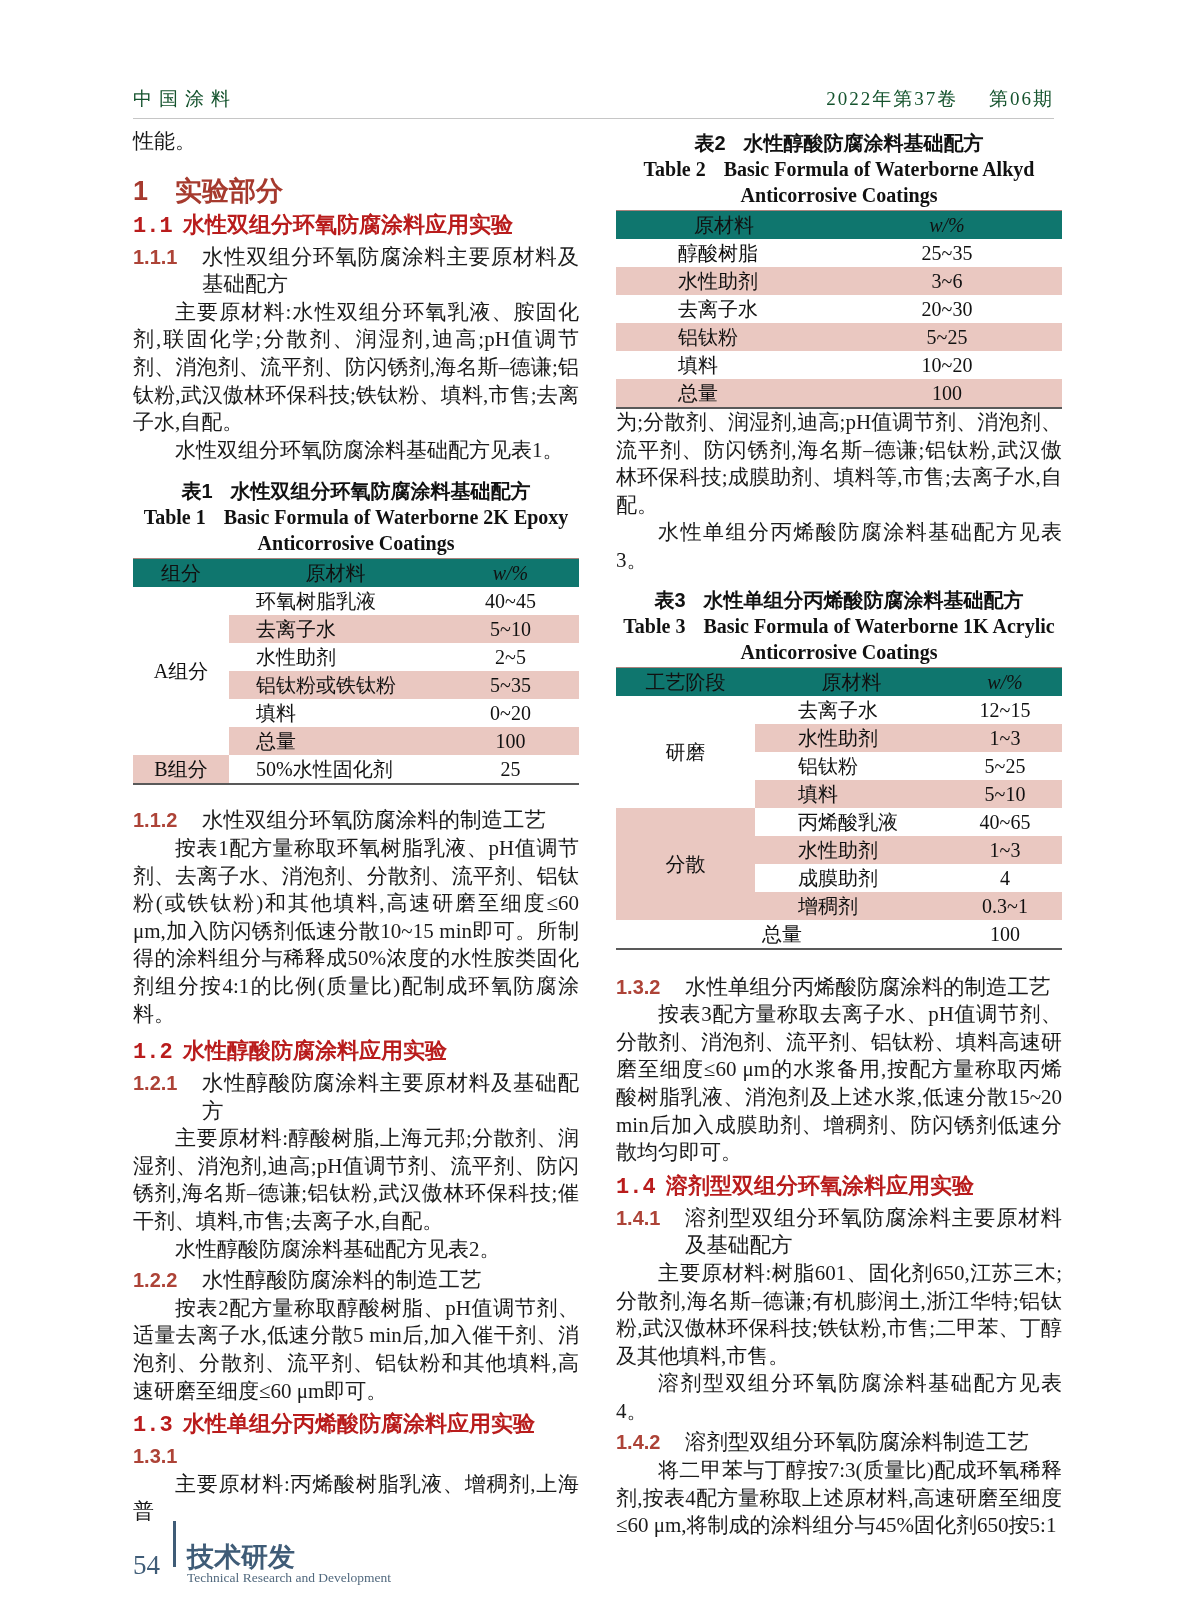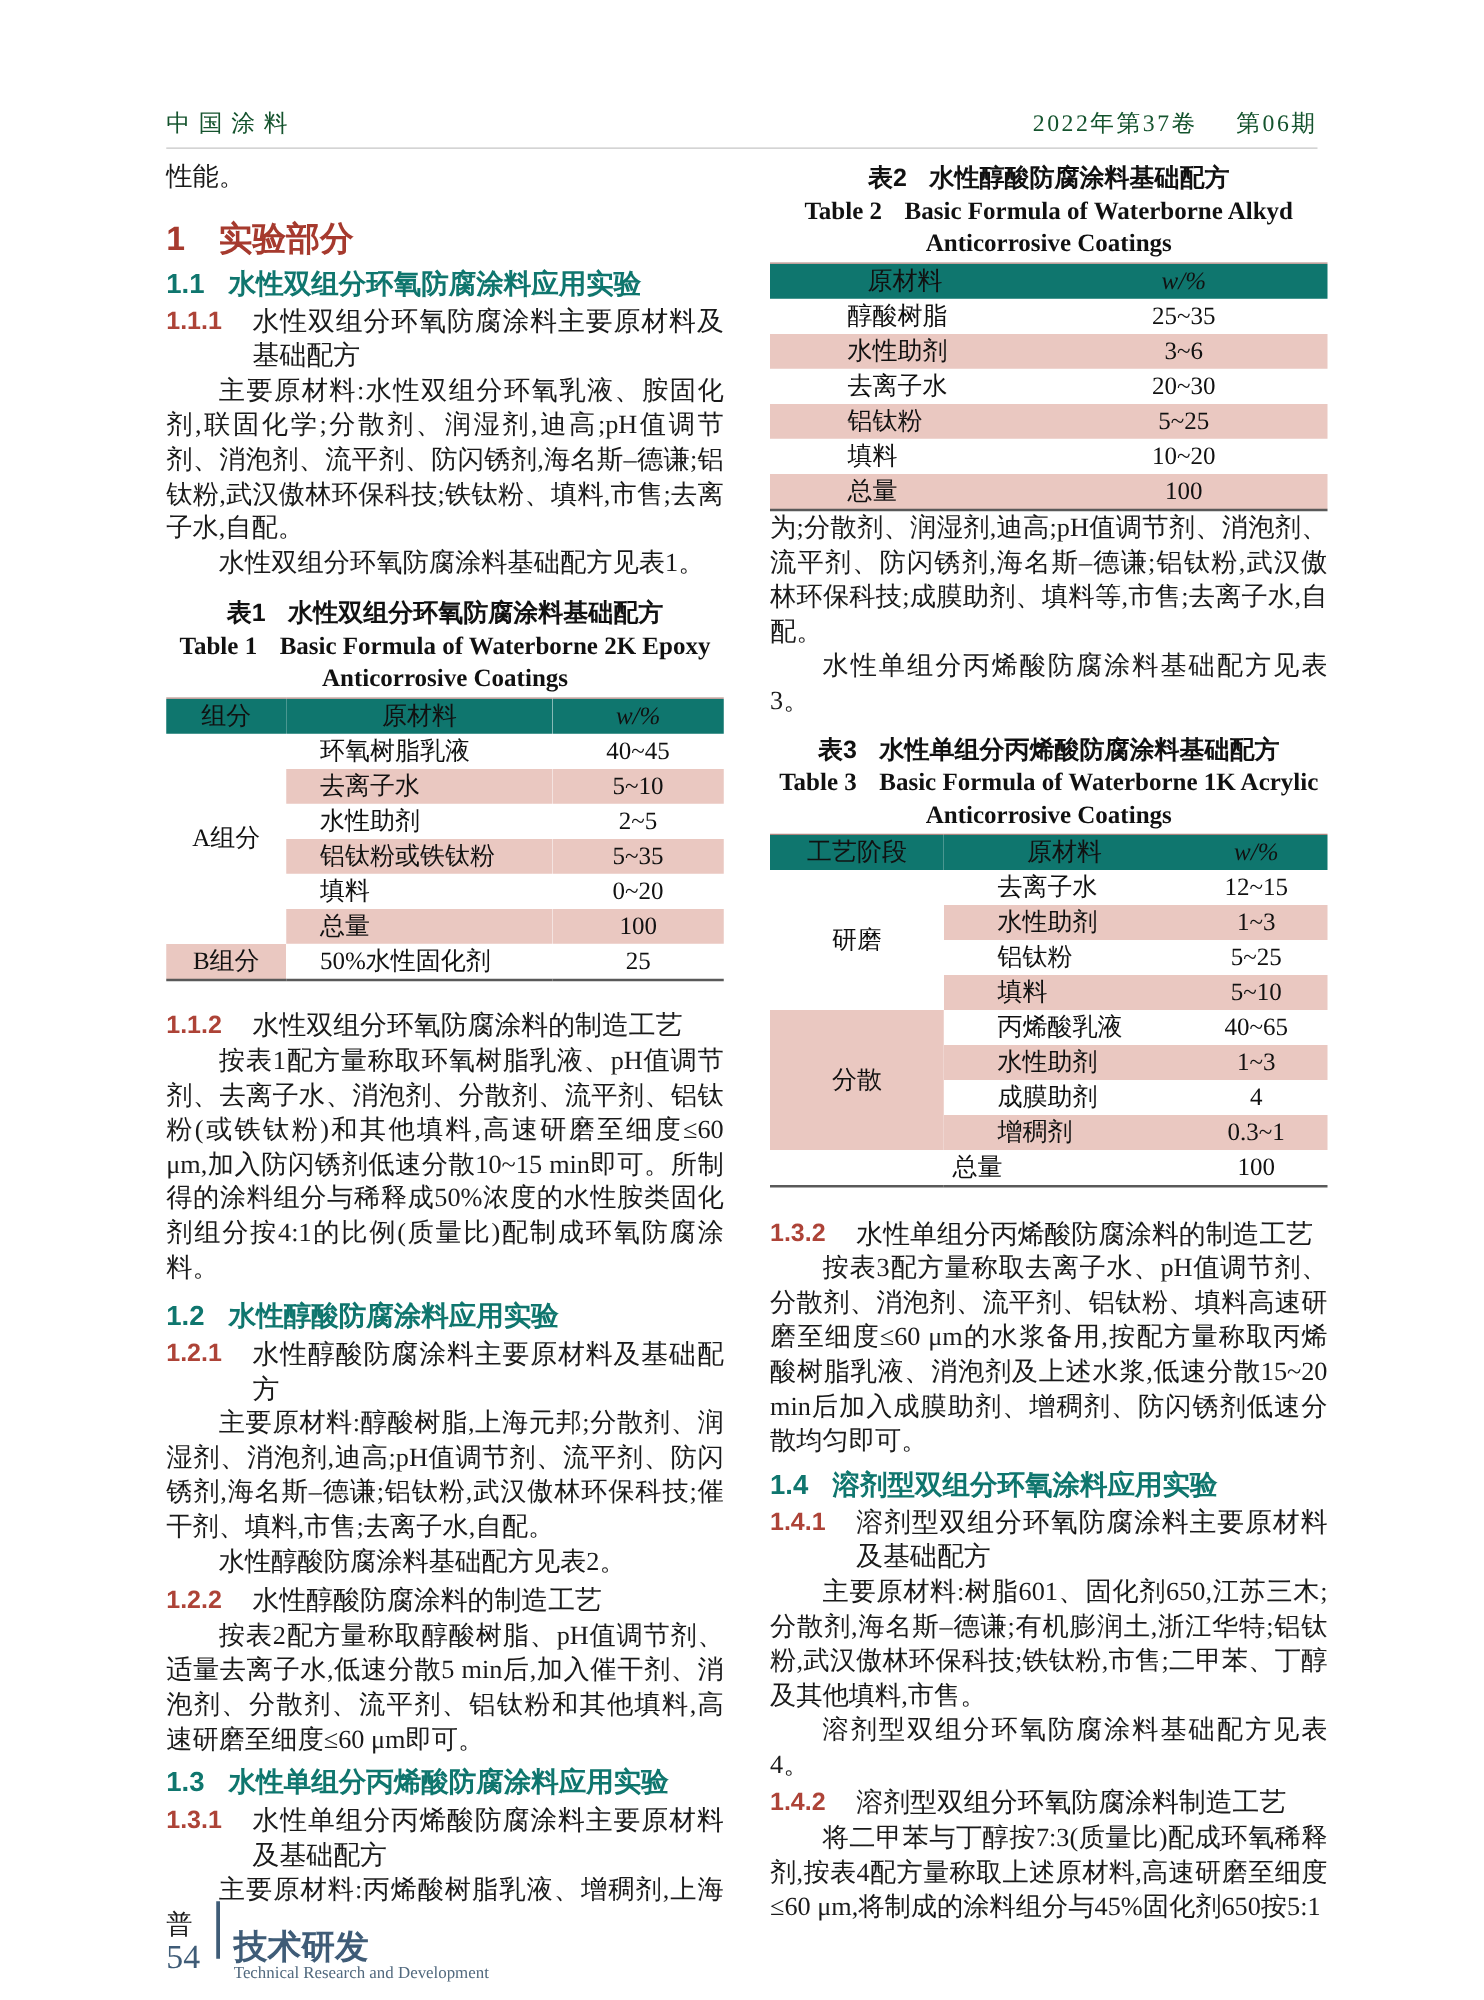--- a/index.html
+++ b/index.html
@@ -14,21 +14,21 @@
   
   .col{position:absolute;top:128px;width:446px;}
   .col-left{left:133px;}
   .col-right{left:616px;}
   p.body{margin:0;font-size:21px;line-height:27.6px;text-align:justify;text-indent:2em;}
   p.noind{text-indent:0;}
   
   .h1{display:flex;margin:20px 0 0 0;color:#a63a2e;font-family:"Liberation Sans","DejaVu Sans",sans-serif;
       font-weight:bold;font-size:27px;line-height:30px;}
   .h1 .num{flex:0 0 42px;}
-  .h2{display:flex;margin:8px 0 0 0;color:#0f766e;font-family:Liberation Sans, sans-serif;
+  .h2{display:flex;margin:8px 0 0 0;color:#b91c1c;font-family:Liberation Mono, monospace;
       font-weight:bold;font-size:22px;line-height:26px;}
   .h2 .num{flex:0 0 50px;}
   .h3{display:flex;margin:4px 0 0 0;font-size:21.5px;line-height:27.6px;}
   .h3 .num{flex:0 0 69px;color:#ad4337;font-family:"Liberation Sans","DejaVu Sans",sans-serif;
            font-weight:bold;font-size:20px;}
   .h3 .ttl{flex:1;color:#1a1a1a;text-align:justify;}
   
   .tcap{text-align:center;margin-top:14px;color:#111;}
   .cap-zh{font-family:"Liberation Sans","DejaVu Sans",sans-serif;font-weight:bold;font-size:20px;line-height:26px;}
   .cap-en{font-family:"Liberation Serif","DejaVu Serif",serif;font-weight:bold;font-size:20px;line-height:26px;}
@@ -169,21 +169,20 @@
       <span class="ttl">水性醇酸防腐涂料的制造工艺</span>
     </div>
     <p class="body">按表2配方量称取醇酸树脂、pH值调节剂、适量去离子水,低速分散5 min后,加入催干剂、消泡剂、分散剂、流平剂、铝钛粉和其他填料,高速研磨至细度≤60 μm即可。</p>
 
     <div class="h2">
       <span class="num">1.3</span>
       <span>水性单组分丙烯酸防腐涂料应用实验</span>
     </div>
     <div class="h3">
       <span class="num">1.3.1</span>
-      <span class="ttl">水性单组分丙烯酸防腐涂料主要原材料及基础配方</span>
     </div>
     <p class="body">主要原材料:丙烯酸树脂乳液、增稠剂,上海普</p>
   </div>
 
   <div class="col col-right">
 
     <div class="tcap mt2" style="margin-top:2px;">
       <div class="cap-zh">
         <span class="cap-label">表2</span><span>水性醇酸防腐涂料基础配方</span>
       </div>

